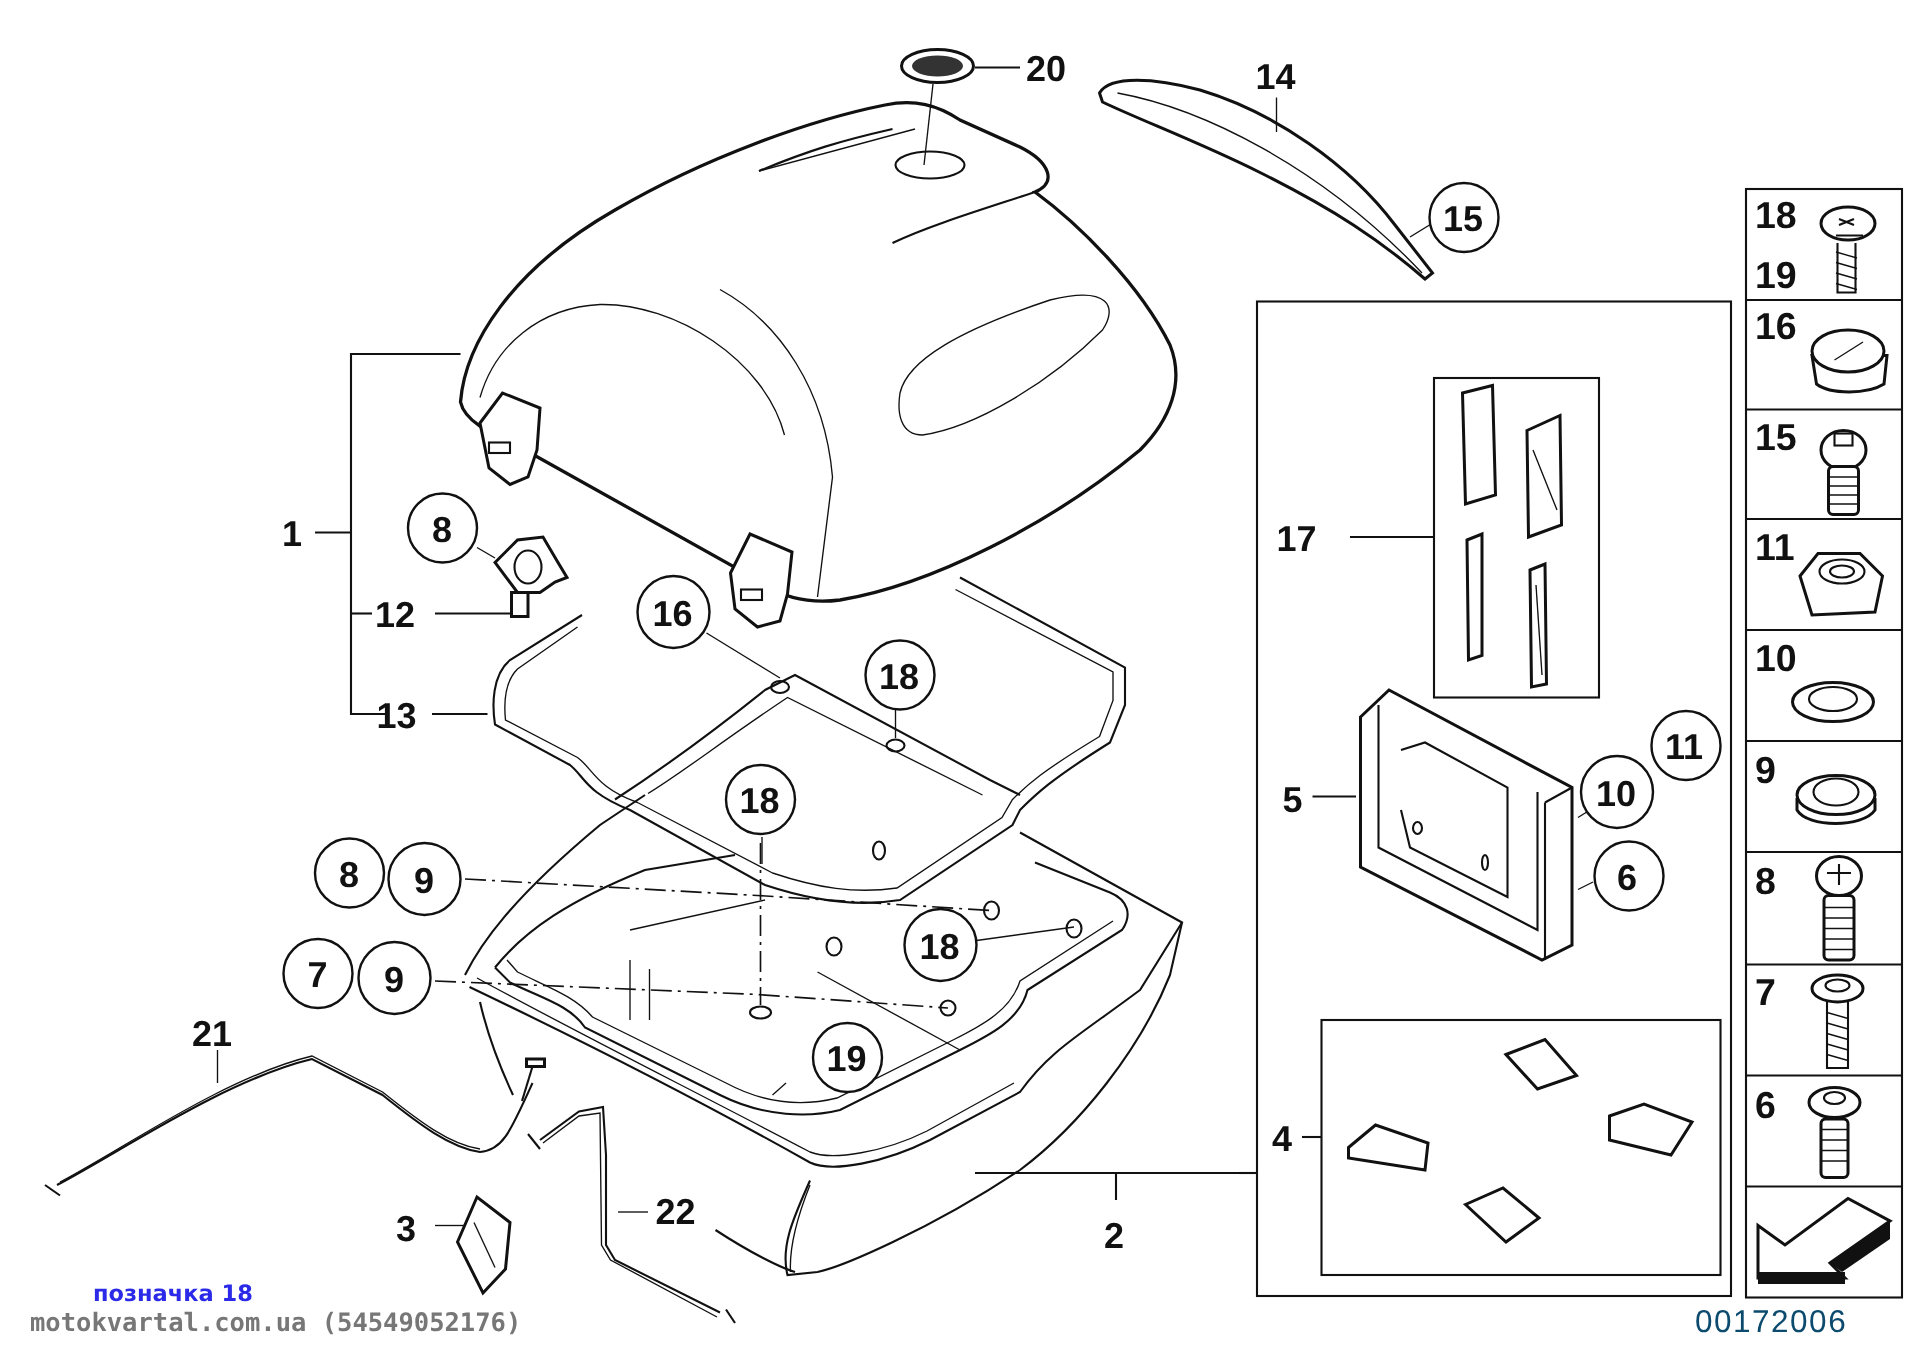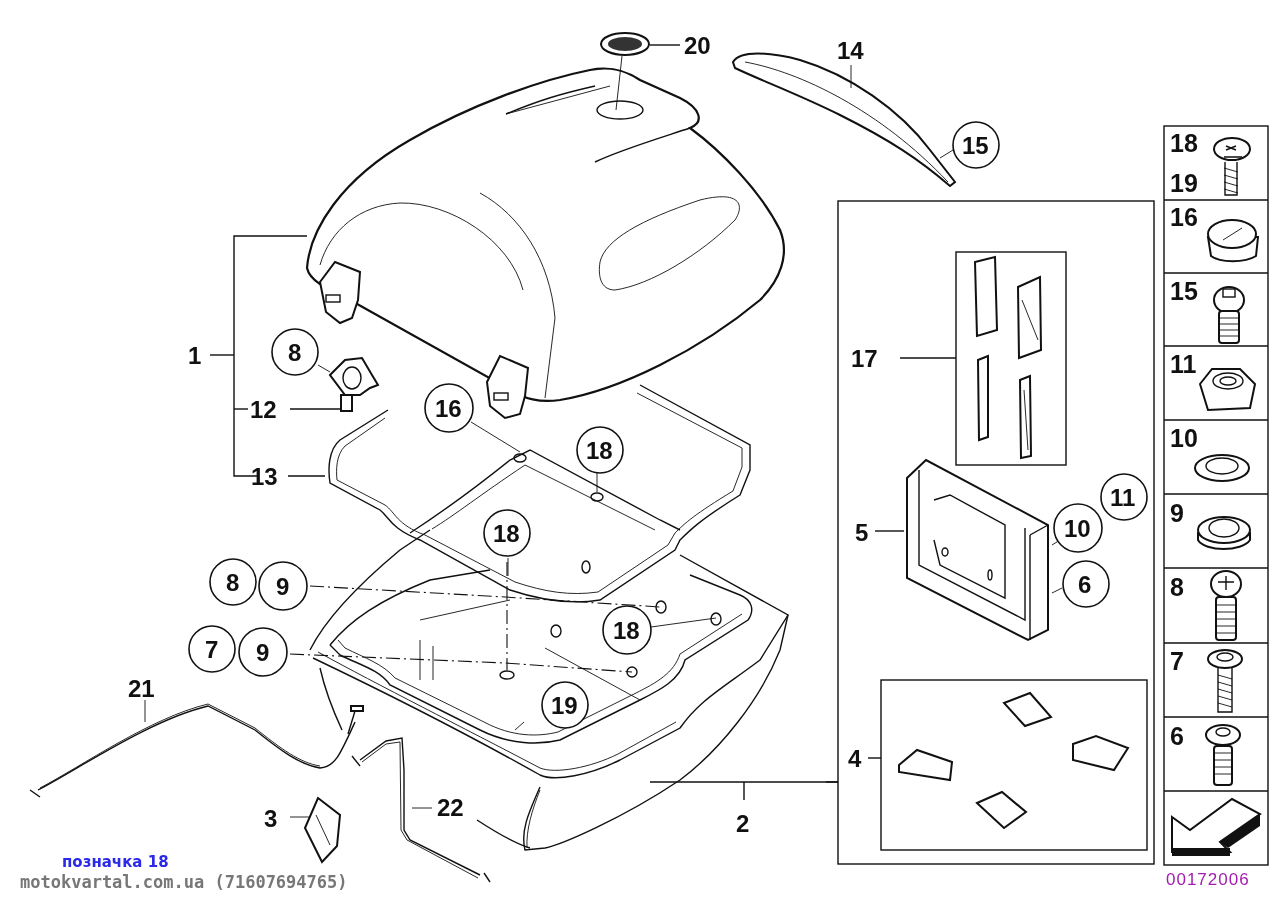--- a/index.html
+++ b/index.html
@@ -8,21 +8,21 @@
   .lbl { font-family:"Liberation Sans", sans-serif; font-weight:bold; font-size:24px; fill:#111; }
   .side-lbl { font-family:"Liberation Sans", sans-serif; font-weight:bold; font-size:25px; fill:#111; }
   .circ { fill:#fff; stroke:#111; stroke-width:1.6; }
   .ln { stroke:#111; stroke-width:1.4; fill:none; }
   .thin { stroke:#111; stroke-width:0.9; fill:none; }
   .thick { stroke:#111; stroke-width:2.2; fill:none; }
   .part { fill:#fff; stroke:#111; stroke-width:2; }
   .dash { stroke:#111; stroke-width:1.1; fill:none; stroke-dasharray:14 4 2 4; }
   .wm-blue { position:absolute; left:62px; top:853px; color:#2a2ae8; font-family:"DejaVu Sans", sans-serif; font-weight:bold; font-size:15px; }
   .wm-grey { position:absolute; left:20px; top:872px; color:#777; font-family:"DejaVu Sans Mono", monospace; font-weight:bold; font-size:17px; letter-spacing:0px; }
-  .code { position:absolute; left:1166px; top:870px; font-family:"Liberation Sans", sans-serif; font-size:17px; color:#a21caf; letter-spacing:1px; }
+  .code { position:absolute; left:1130px; top:870px; font-family:"Liberation Sans", sans-serif; font-size:21px; color:#0c4a6e; letter-spacing:1px; }
 </style>
 </head>
 <body>
 
 <svg id="diagram" width="1287" height="910" viewBox="0 0 1287 910" xmlns="http://www.w3.org/2000/svg">
 
   <g>
     <path class="thick" d="M307,268 C310,230 340,180 410,140 C470,105 540,80 590,70 C610,66 625,70 640,80 L680,98 C700,108 705,122 690,128 C720,150 760,190 780,230 C790,255 780,280 760,300 C700,350 620,390 560,400 C545,402 530,400 520,395 L350,300 C330,290 310,282 307,268 Z"></path>
     <path class="thin" d="M320,265 C330,230 360,205 400,203 C450,202 510,240 523,290"></path>
     <path class="thin" d="M480,193 C520,215 550,260 555,318 L545,398"></path>
@@ -295,13 +295,13 @@
     <text class="side-lbl" x="1170" y="447">10</text>
     <text class="side-lbl" x="1170" y="522">9</text>
     <text class="side-lbl" x="1170" y="596">8</text>
     <text class="side-lbl" x="1170" y="670">7</text>
     <text class="side-lbl" x="1170" y="745">6</text>
   </g>
 </svg>
 
 <div class="code">00172006</div>
 <div class="wm-blue">позначка 18</div>
-<div class="wm-grey">motokvartal.com.ua (71607694765)</div>
+<div class="wm-grey">motokvartal.com.ua (54549052176)</div>
 
 </body></html>

